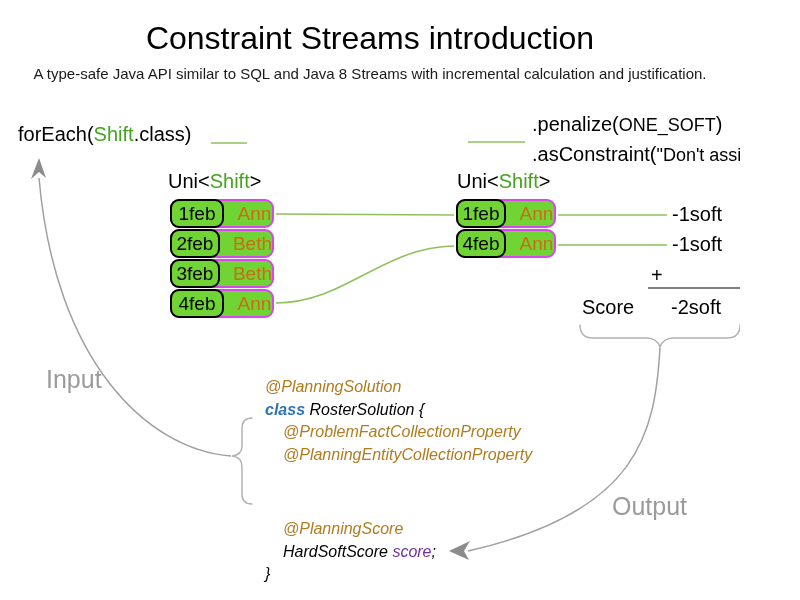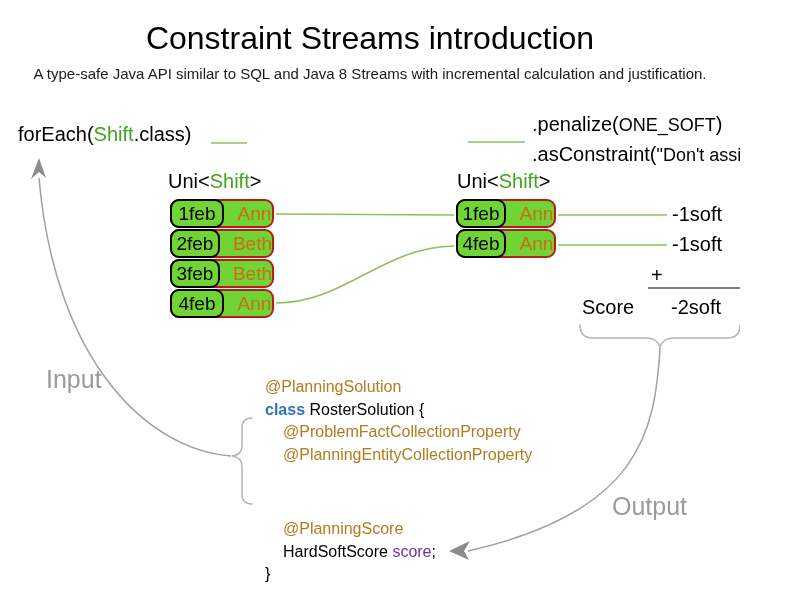--- a/index.html
+++ b/index.html
@@ -21,30 +21,30 @@
   .abs{position:absolute;white-space:nowrap;}
   #connectors{position:absolute;left:0;top:0;width:800px;height:600px;}
   .title{left:0;right:0;top:20px;text-align:center;font-size:32px;line-height:36px;}
   .subtitle{left:0;right:0;top:64px;text-align:center;font-size:15px;line-height:20px;color:#1a1a1a;}
   .call{font-size:20px;line-height:24px;}
   .sm14{font-size:18px;}
   .sm15{font-size:15px;}
   .cgreen{color:var(--green);}
   .uni{font-size:20px;line-height:24px;}
   .srow{position:absolute;left:0;height:29px;background:var(--boxg);
-        border:2px solid #b91c1c;border-radius:9px;box-sizing:border-box;
+        border:2px solid #d946ef;border-radius:9px;box-sizing:border-box;
         display:flex;align-items:center;gap:13px;}
   .srow .d{height:29px;margin:-2px 0 -2px -2px;border:2px solid #000;border-radius:9px;
         background:var(--boxg);box-sizing:border-box;display:flex;align-items:center;
         justify-content:center;font-size:19px;color:#000;}
   .srow .n{flex:1;text-align:center;font-size:19px;color:var(--orange);}
   .penalty{font-size:20px;line-height:22px;}
   .scoretxt{font-size:20px;line-height:22px;}
   .flowlabel{font-size:25px;line-height:28px;color:var(--gray);}
-  .code{font-size:16px;line-height:22.5px;}
+  .code{font-size:16px;line-height:22.5px;font-style:italic;}
   .cl{white-space:pre;}
   .ind{padding-left:18px;}
   .gold{color:var(--gold);}
   .blue{color:var(--blue);font-weight:bold;}
   .purple{color:var(--purple);}
 </style>
 </head>
 <body>
 
 <div id="stage">

